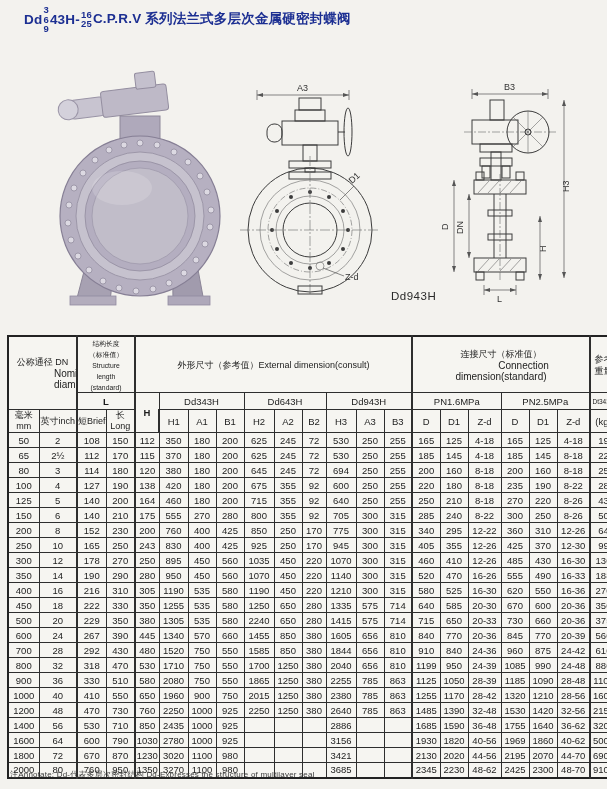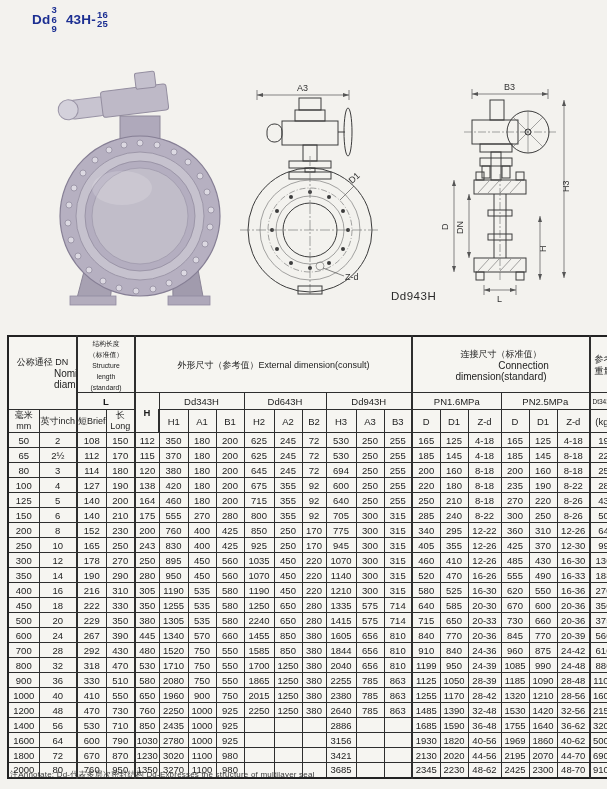--- a/index.html
+++ b/index.html
@@ -9,21 +9,21 @@
     font-family:"Liberation Sans", sans-serif;
     color:#1c1c1c;
     position:relative;
     overflow:hidden;
   }
   .page { position:absolute; inset:0; }
 
   
   .title-block { position:absolute; left:24px; top:5px; width:575px; }
   .title-line1 { display:flex; align-items:center; font-weight:bold; font-size:13.5px; letter-spacing:.2px; }
-  .title-line1 .seg { white-space:nowrap;margin-left:8px; }
+  .title-line1 .seg { white-space:nowrap; }
   .vstack { display:inline-flex; flex-direction:column; align-items:center; margin:0 1px; }
   .vstack i { font-style:normal; font-size:9.5px; line-height:9.5px; font-weight:bold; }
   .title-line2 { margin:2px 0 0 76px; font-weight:bold; font-size:12.5px; }
 
   
   svg { display:block; }
   .lineart { stroke:#3c3c3c; stroke-width:1; fill:none; }
   .thin    { stroke:#6a6a6a; stroke-width:.6; fill:none; }
   .dim     { stroke:#555; stroke-width:.7; fill:none; }
   .dimtxt  { font-family:"Liberation Sans", sans-serif; font-size:9px; fill:#333; }
@@ -64,20 +64,21 @@
       <span class="vstack">
           <i>3</i>
           <i>6</i>
           <i>9</i>
         </span>
       <span class="seg">43H-</span>
       <span class="vstack">
           <i>16</i>
           <i>25</i>
         </span>
+      <span class="seg">C.P.R.V 系列法兰式多层次金属硬密封蝶阀</span>
     </div>
   </div>
 
   <svg style="position:absolute;left:50px;top:64px;" width="182" height="246" viewBox="0 0 182 246">
 
     <polygon points="26,238 60,238 68,164 49,150" fill="#a7a1b2" stroke="#8b8597" stroke-width="1"></polygon>
     <polygon points="122,150 140,162 154,238 123,238" fill="#a19bad" stroke="#8b8597" stroke-width="1"></polygon>
     <rect x="20" y="232" width="46" height="9" fill="#b3adbd" stroke="#918ba0" stroke-width=".8"></rect>
     <rect x="118" y="232" width="42" height="9" fill="#aea8ba" stroke="#918ba0" stroke-width=".8"></rect>
 

